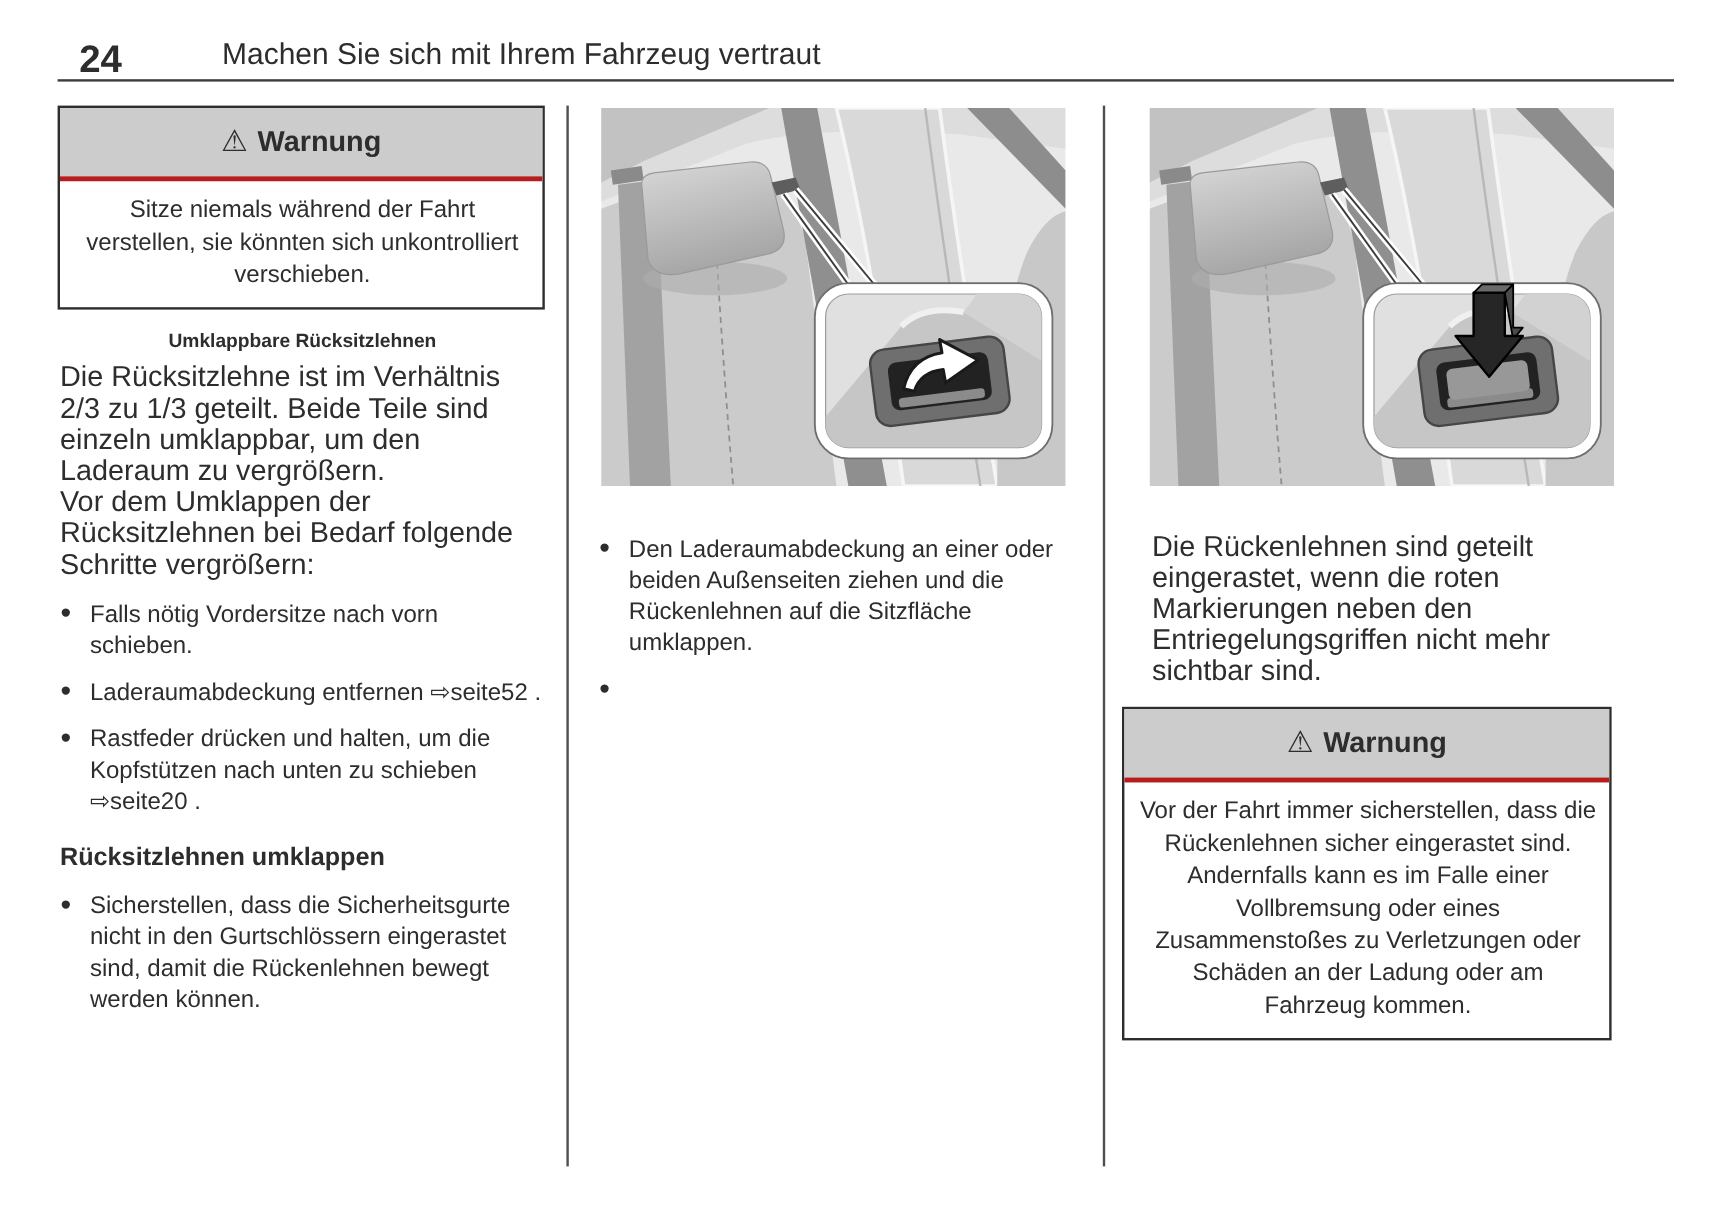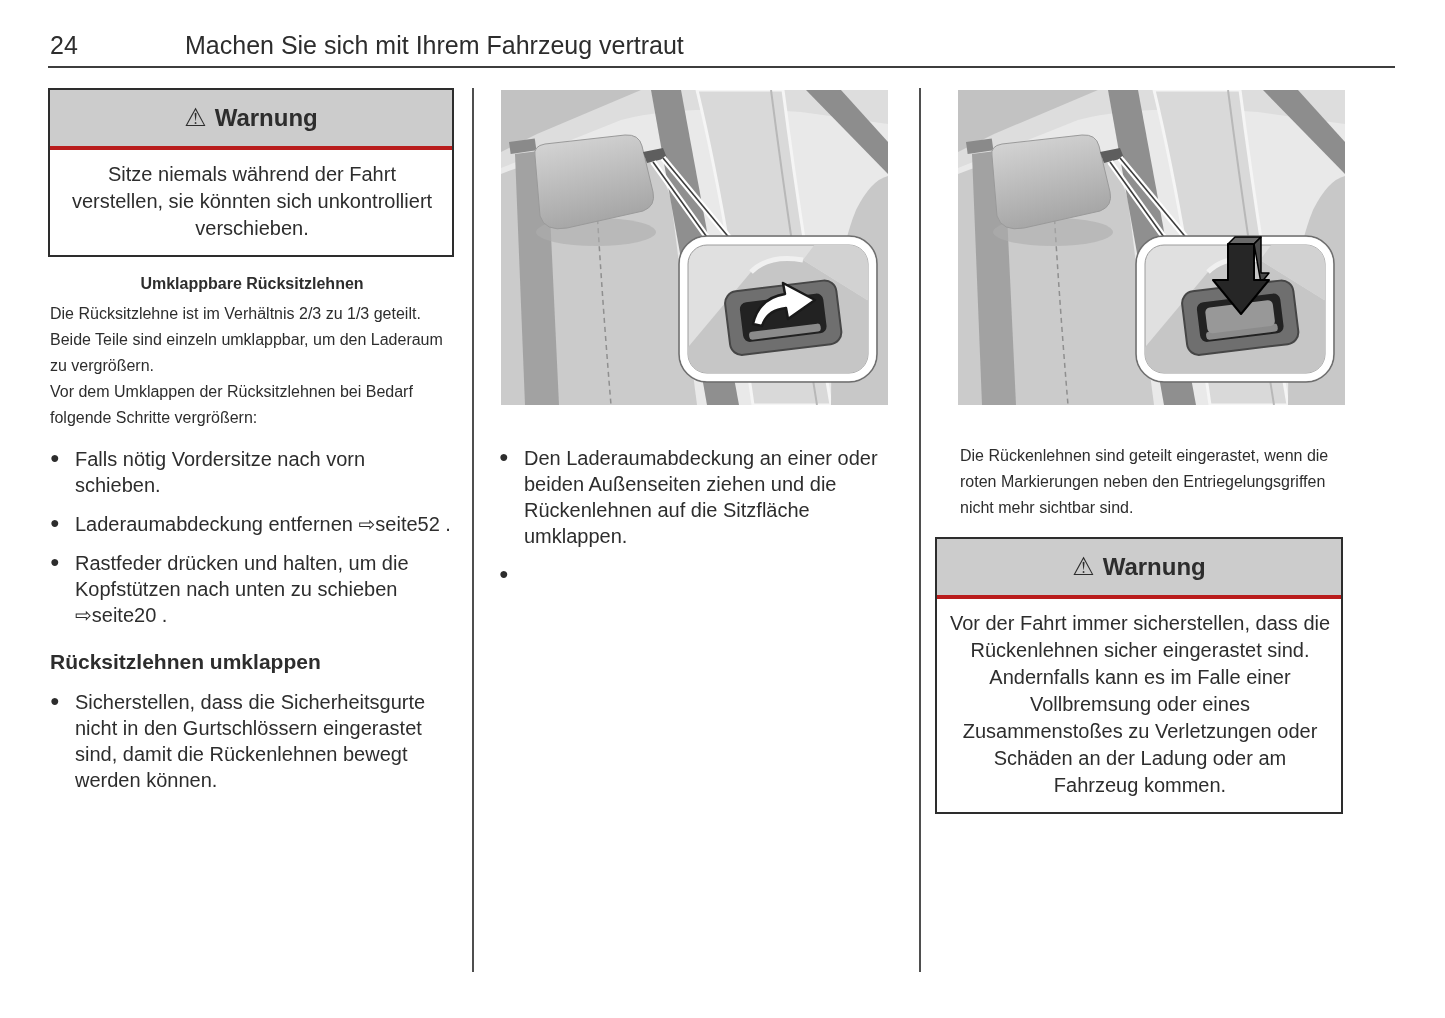--- a/index.html
+++ b/index.html
@@ -1,41 +1,41 @@
 <!DOCTYPE html>
 <html><head>
 <meta charset="utf-8">
 <style>
   html,body{margin:0;padding:0;}
   body{
     width:1445px;height:1018px;background:#ffffff;
     font-family:"Liberation Sans",sans-serif;color:#2d2d2d;
     position:relative;overflow:hidden;
   }
-  .hdr-num{position:absolute;left:50px;top:31px;font-size:25px;font-weight:normal;}
+  .hdr-num{position:absolute;left:66px;top:31px;font-size:32px;font-weight:bold;}
   .hdr-title{position:absolute;left:185px;top:31px;font-size:25px;font-weight:normal;}
   .hdr-rule{position:absolute;left:48px;top:66px;width:1347px;height:2px;background:#3e3e3e;}
   .divider{position:absolute;top:88px;height:884px;width:2px;background:#4f4f4f;}
   #div1{left:472px;}
   #div2{left:919px;}
   .col{position:absolute;top:88px;}
   #col1{left:48px;width:406px;}
   #col2{left:497px;width:392px;}
   #col3{left:935px;width:408px;}
   .warning-box{border:2px solid #2d2d2d;}
   .warn-head{
     background:#cccccc;border-bottom:4px solid #b91c1c;
     text-align:center;font-weight:bold;font-size:24px;
     padding:13px 0 14px;
   }
   .warn-icon{font-weight:normal;font-size:25px;margin-right:8px;}
   .warn-body{padding:11px 10px 13px 12px;font-size:20px;line-height:27px;text-align:center;}
   h2.sect{font-size:16px;font-weight:bold;margin:18px 0 8px 2px;text-align:center;}
   h3.sub{font-size:21px;font-weight:bold;margin:22px 0 13px 2px;}
-  p.body{font-size:16px;line-height:26px;margin:0 0 0 2px;}
+  p.body{font-size:24px;line-height:26px;margin:0 0 0 2px;}
   .steps{margin-top:15px;}
   .step{
     position:relative;padding-left:25px;font-size:20px;line-height:26px;
     margin:0 0 13px 2px;
   }
   .dot{position:absolute;left:0;top:-1px;font-size:16px;}
   .illus{display:block;}
   #col2 .illus{margin:2px 0 0 4px;}
   #col3 .illus{margin:2px 0 0 23px;}
   #col2 .steps{margin-top:40px;}

